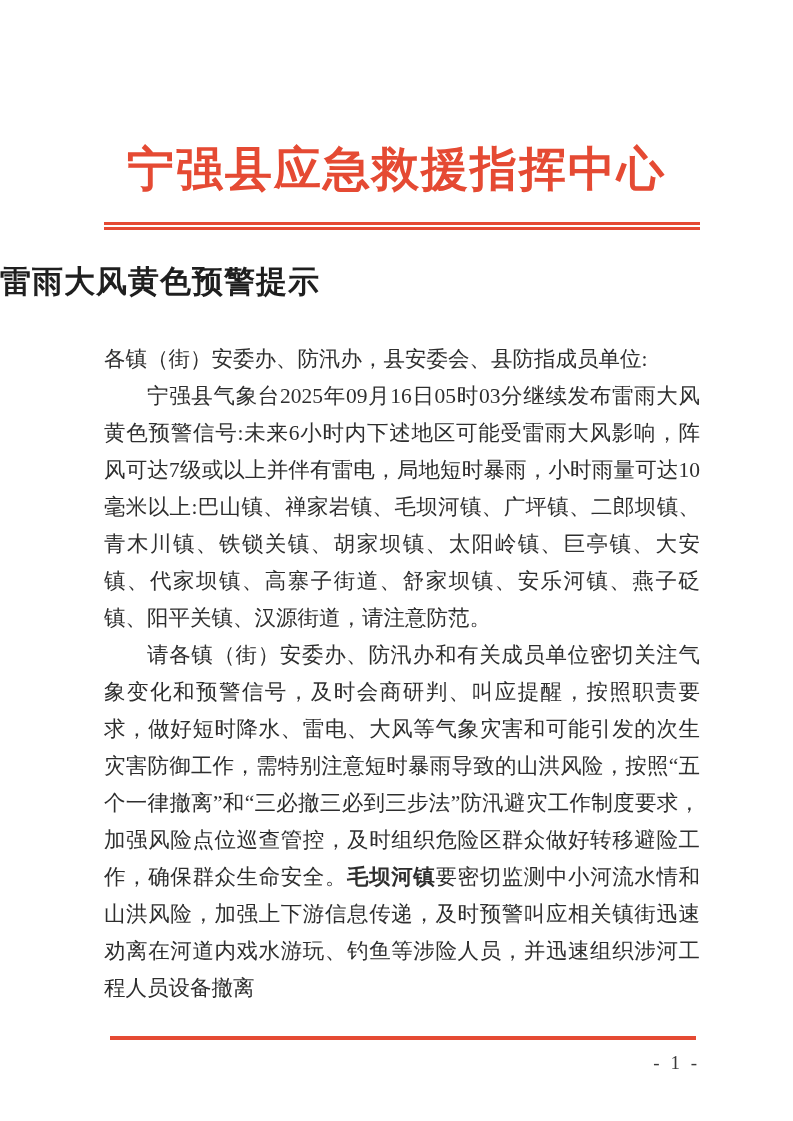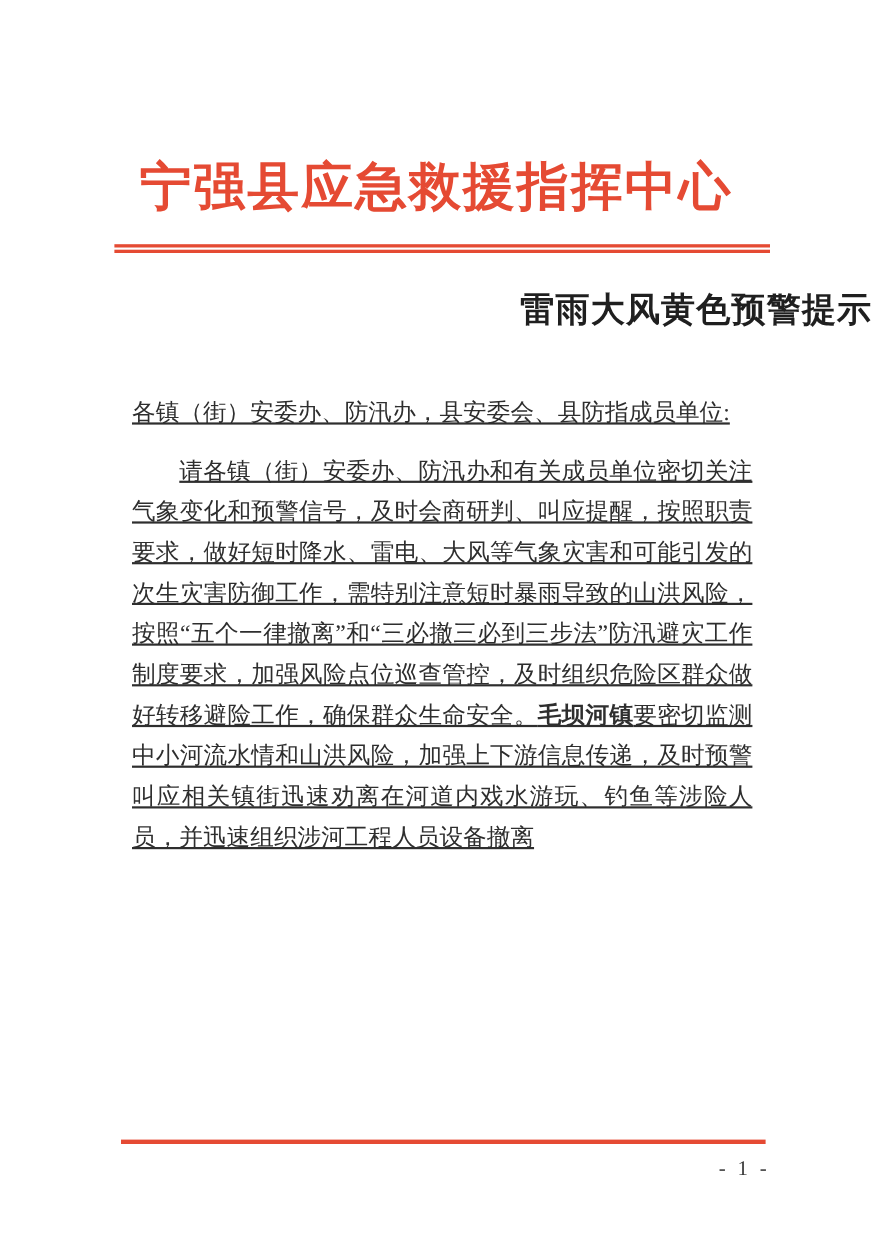--- a/index.html
+++ b/index.html
@@ -39,40 +39,39 @@
     height: 2px;
     background: #ffffff;
     border-top: 3px solid var(--red);
     border-bottom: 3px solid var(--red);
   }
   .doc-title {
     position: absolute;
     top: 261px;
     left: 0;
     width: 100%;
-    text-align: right;
+    text-align: left;
     font-size: 31px;
     font-weight: bold;
     color: #1f1f1f;
     letter-spacing: 1px;
   }
   .doc-body {
     position: absolute;
     top: 341px;
     left: 104px;
     width: 596px;
     font-size: 21.5px;
     line-height: 37px;
     color: var(--ink);
     text-align: justify;
     text-justify: inter-character;
   }
   .doc-body p {
-    margin: 16px;
-    text-decoration: underline;
+    margin: 0;
   }
   .salutation {
     text-indent: 0;
   }
   .para {
     text-indent: 2em;
   }
   .bold {
     font-weight: bold;
   }
@@ -100,20 +99,21 @@
 <div class="page">
 
   <div class="letterhead">宁强县应急救援指挥中心</div>
 
   <div class="letterhead-rule"></div>
 
   <div class="doc-title">雷雨大风黄色预警提示</div>
 
   <div class="doc-body">
     <p class="salutation">各镇（街）安委办、防汛办，县安委会、县防指成员单位:</p>
+    <p class="para">宁强县气象台2025年09月16日05时03分继续发布雷雨大风黄色预警信号:未来6小时内下述地区可能受雷雨大风影响，阵风可达7级或以上并伴有雷电，局地短时暴雨，小时雨量可达10毫米以上:巴山镇、禅家岩镇、毛坝河镇、广坪镇、二郎坝镇、青木川镇、铁锁关镇、胡家坝镇、太阳岭镇、巨亭镇、大安镇、代家坝镇、高寨子街道、舒家坝镇、安乐河镇、燕子砭镇、阳平关镇、汉源街道，请注意防范。</p>
     <p class="para"><span>请各镇（街）安委办、防汛办和有关成员单位密切关注气象变化和预警信号，及时会商研判、叫应提醒，按照职责要求，做好短时降水、雷电、大风等气象灾害和可能引发的次生灾害防御工作，需特别注意短时暴雨导致的山洪风险，按照“五个一律撤离”和“三必撤三必到三步法”防汛避灾工作制度要求，加强风险点位巡查管控，及时组织危险区群众做好转移避险工作，确保群众生命安全。</span><span class="bold">毛坝河镇</span><span>要密切监测中小河流水情和山洪风险，加强上下游信息传递，及时预警叫应相关镇街迅速劝离在河道内戏水游玩、钓鱼等涉险人员，并迅速组织涉河工程人员设备撤离</span></p>
   </div>
 
   <div class="footer-rule"></div>
 
   <div class="page-number">- 1 -</div>
 
 </div>
 
 </body></html>

